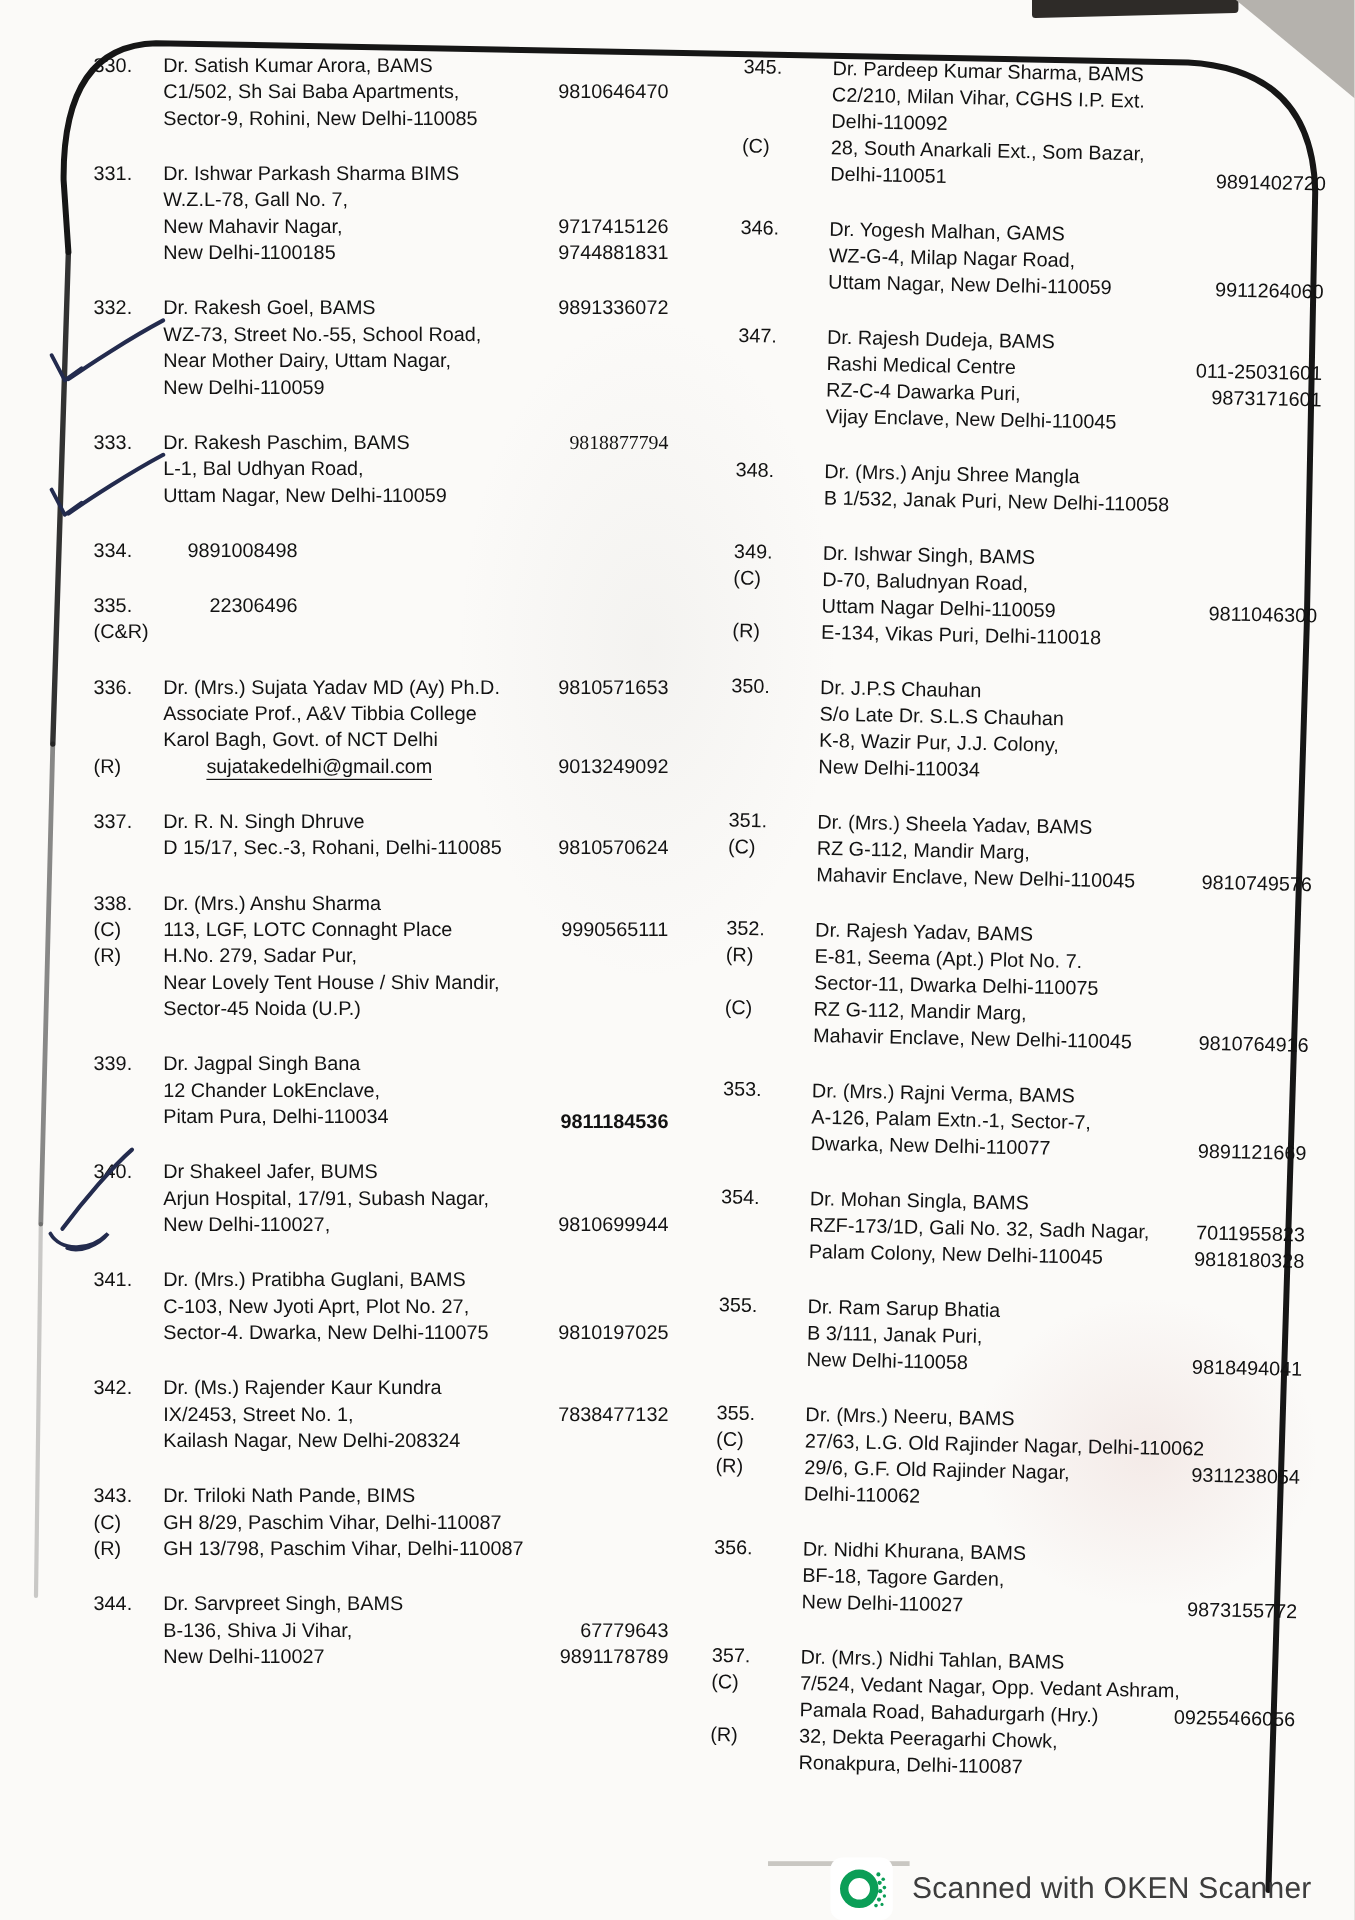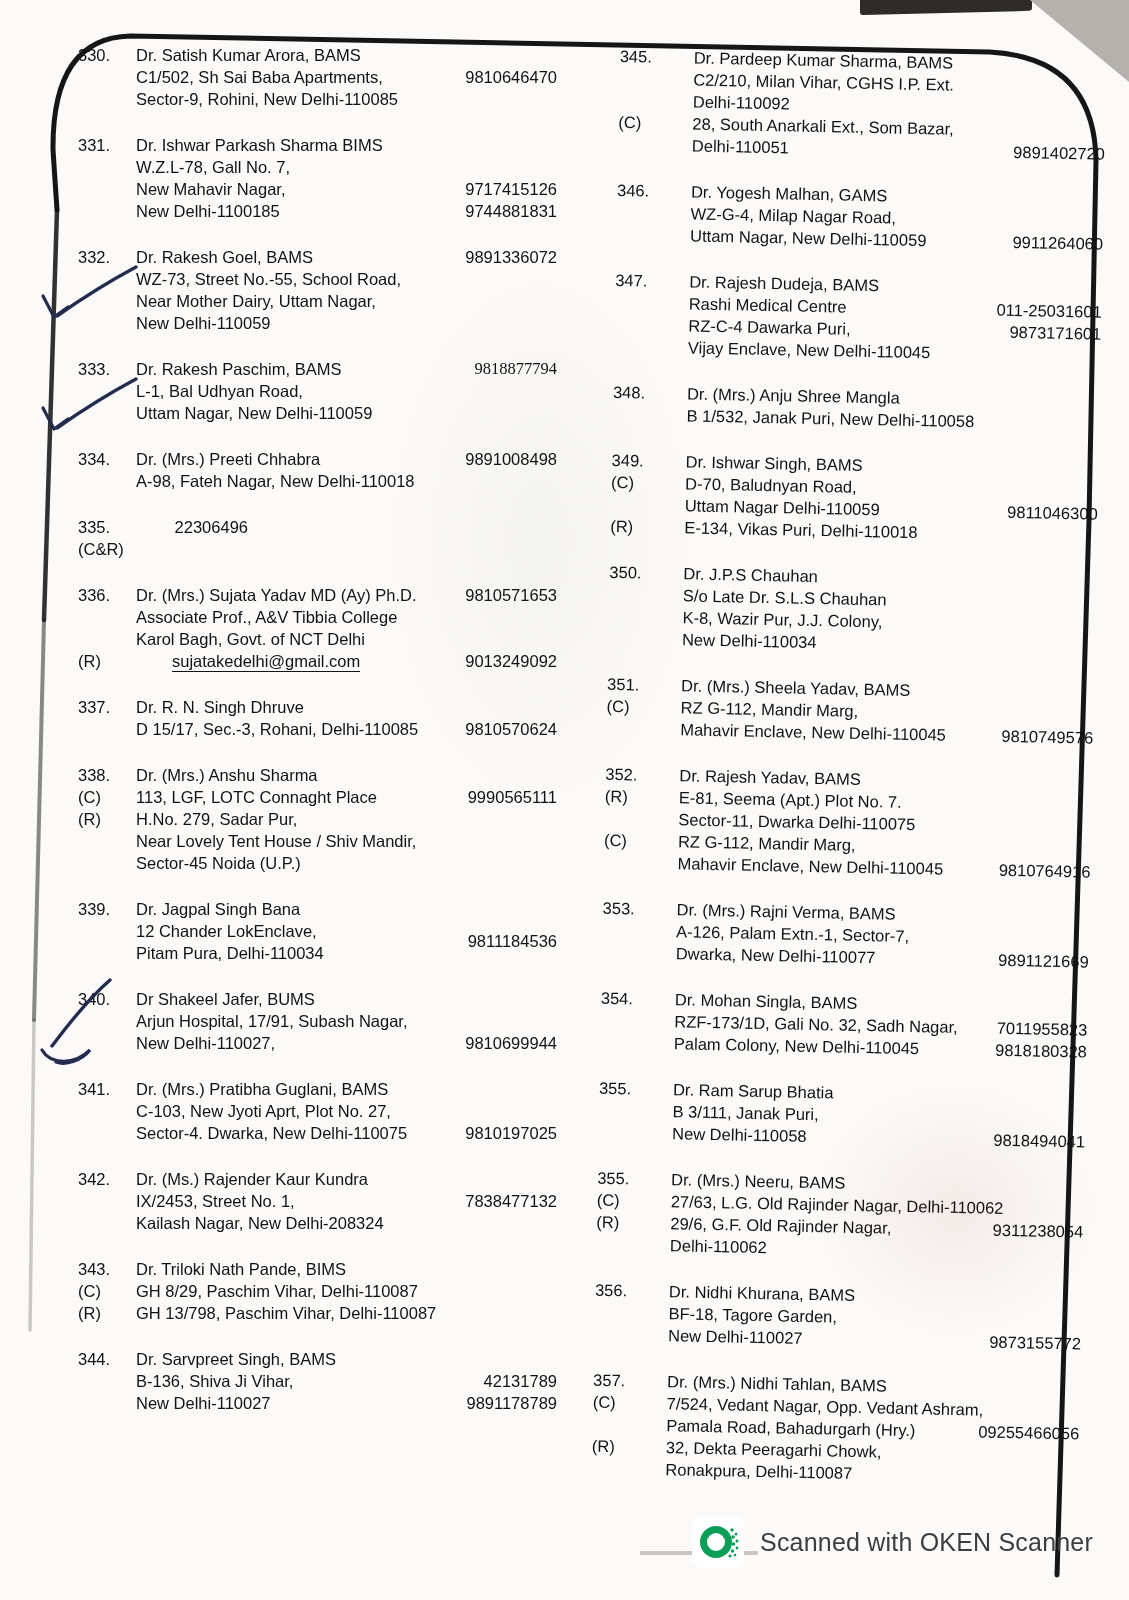--- a/index.html
+++ b/index.html
@@ -44,21 +44,21 @@
   .uline{border-bottom:1.6px solid #141414;padding-bottom:1px;margin-left:36px;}
   .phonecol{width:112px;position:relative;flex:none;}
   .col-right .phonecol{width:118px;}
   .phone{
     position:absolute;right:0;height:22px;line-height:22px;
     font-size:16.5px;white-space:nowrap;
   }
   .marksvg{position:absolute;overflow:visible;pointer-events:none;}
 
   .footer{
-    position:absolute;right:36px;bottom:32px;display:flex;align-items:center;gap:16px;
+    position:absolute;right:36px;bottom:0;display:flex;align-items:center;gap:16px;
   }
   .oken-badge{
     width:52px;height:52px;background:#ffffff;border-radius:10px;
     display:flex;align-items:center;justify-content:center;flex:none;
   }
   .footer-text{font-size:25px;color:#3d3d3d;letter-spacing:0.2px;}
 </style>
 </head>
 <body>
 
@@ -140,24 +140,20 @@
             <div class="tline">Uttam Nagar, New Delhi-110059</div>
           </div>
           <div class="phonecol">
             <div class="phone" style="top: 0px; font-family: Liberation Serif, serif;">9818877794</div>
           </div>
         </div>
         <div class="entry">
           <div class="numcol">
             <div class="nline">334.</div>
           </div>
-          <div class="textcol">
-            <div class="tline">Dr. (Mrs.) Preeti Chhabra</div>
-            <div class="tline">A-98, Fateh Nagar, New Delhi-110018</div>
-          </div>
           <div class="phonecol">
             <div class="phone" style="top: 0px;">9891008498</div>
           </div>
         </div>
         <div class="entry">
           <div class="numcol">
             <div class="nline">335.</div>
             <div class="nline">(C&amp;R)</div>
           </div>
           <div class="phonecol">
@@ -214,21 +210,21 @@
         <div class="entry">
           <div class="numcol">
             <div class="nline">339.</div>
           </div>
           <div class="textcol">
             <div class="tline">Dr. Jagpal Singh Bana</div>
             <div class="tline">12 Chander LokEnclave,</div>
             <div class="tline">Pitam Pura, Delhi-110034</div>
           </div>
           <div class="phonecol">
-            <div class="phone" style="top: 32px;">9811184536</div>
+            <div class="phone" style="top: 48px; font-weight: bold;">9811184536</div>
           </div>
         </div>
         <div class="entry">
           <div class="numcol">
             <div class="nline">340.</div>
             <svg class="marksvg" style="left:-14px;top:-14px" width="100" height="96" viewBox="0 0 100 96">
               <path d="M14 72 C 32 48, 56 20, 72 6" fill="none" stroke="#232b4e" stroke-width="3.4" stroke-linecap="round"></path>
               <path d="M4 76 C 12 90, 36 92, 52 76 C 44 86, 28 92, 18 88" fill="none" stroke="#232b4e" stroke-width="3.2" stroke-linecap="round"></path>
             </svg>
           </div>
@@ -282,21 +278,21 @@
         <div class="entry">
           <div class="numcol">
             <div class="nline">344.</div>
           </div>
           <div class="textcol">
             <div class="tline">Dr. Sarvpreet Singh, BAMS</div>
             <div class="tline">B-136, Shiva Ji Vihar,</div>
             <div class="tline">New Delhi-110027</div>
           </div>
           <div class="phonecol">
-            <div class="phone" style="top: 22px;">42131789</div>
+            <div class="phone" style="top: 22px;">67779643</div>
             <div class="phone" style="top: 44px;">9891178789</div>
           </div>
         </div>
       </div>
     <div class="col col-right" id="col-right">
         <div class="entry">
           <div class="numcol">
             <div class="nline">345.</div>
             <div class="nline"></div>
             <div class="nline"></div>

